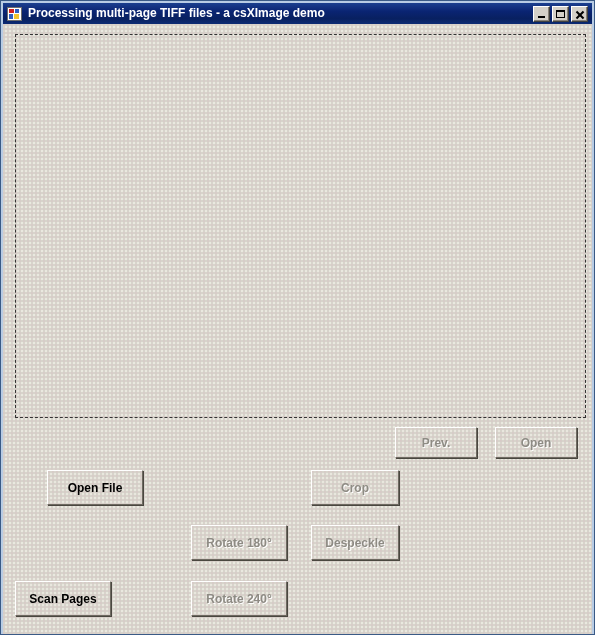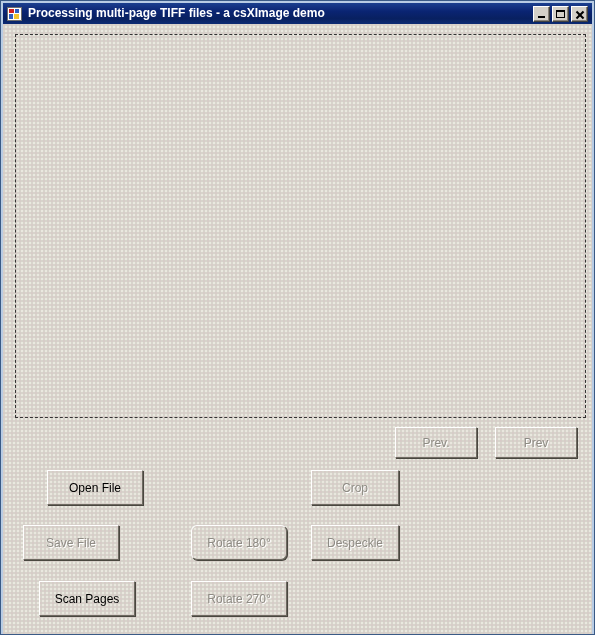--- a/index.html
+++ b/index.html
@@ -119,20 +119,21 @@
     position: absolute;
     left: 0; top: 21px;
     width: 589px;
     height: 610px;
     background-color: #d7d4cb;
     background-image:
       radial-gradient(circle at 1px 1px, rgba(216,198,198,0.85) 0.6px, transparent 0.9px),
       radial-gradient(circle at 3px 3px, rgba(255,253,246,0.75) 0.6px, transparent 0.9px);
     background-size: 4px 4px, 4px 4px;
     background-position: 0 0, 0 0;
+    font-weight: bold;
   }
 
   
   #preview-panel {
     position: absolute;
     left: 12px;
     top: 10px;
     width: 571px;
     height: 384px;
     border: 1px dashed #333333;
@@ -167,25 +168,25 @@
     text-shadow: 1px 1px 0 #ffffff;
   }
 
   
   #btn-prev { left: 392px; top: 403px; width: 82px; height: 31px; }
   #btn-next { left: 492px; top: 403px; width: 82px; height: 31px; }
 
   
   #btn-open-file  { left: 20px; top: 446px; width: 96px; height: 35px; margin-left: 24px; }
   #btn-save-file  { left: 20px; top: 501px; width: 96px; height: 35px; }
-  #btn-scan-pages { left: 36px; top: 557px; width: 96px; height: 35px; }
+  #btn-scan-pages { left: 12px; top: 557px; width: 96px; height: 35px; }
 
   
   #btn-rotate-90  { left: 188px; top: 446px; width: 96px; height: 35px; }
-  #btn-rotate-180 { left: 188px; top: 501px; width: 96px; height: 35px; border-radius: 6px; }
+  #btn-rotate-180 { left: 188px; top: 501px; width: 96px; height: 35px; }
   #btn-rotate-270 { left: 188px; top: 557px; width: 96px; height: 35px; }
 
   
   #btn-crop      { left: 308px; top: 446px; width: 88px; height: 35px; }
   #btn-despeckle { left: 308px; top: 501px; width: 88px; height: 35px; }
 </style>
 </head>
 <body>
 
 <div id="app-window">
@@ -213,31 +214,30 @@
       </div>
     </div>
   </div>
 
   <div id="client-area">
 
     <div id="preview-panel"></div>
 
     <div class="btn disabled" id="btn-prev">Prev.</div>
 
-    <div class="btn disabled" id="btn-next">Prev</div>
+    <div class="btn disabled" id="btn-next">Open</div>
 
     <div class="btn" id="btn-open-file">Open File</div>
 
-    <div class="btn disabled" id="btn-save-file">Save File</div>
 
     <div class="btn" id="btn-scan-pages">Scan Pages</div>
 
 
     <div class="btn disabled" id="btn-rotate-180">Rotate 180°</div>
 
-    <div class="btn disabled" id="btn-rotate-270">Rotate 270°</div>
+    <div class="btn disabled" id="btn-rotate-270">Rotate 240°</div>
 
     <div class="btn disabled" id="btn-crop">Crop</div>
 
     <div class="btn disabled" id="btn-despeckle">Despeckle</div>
 
   </div>
 </div>
 
 </body></html>

